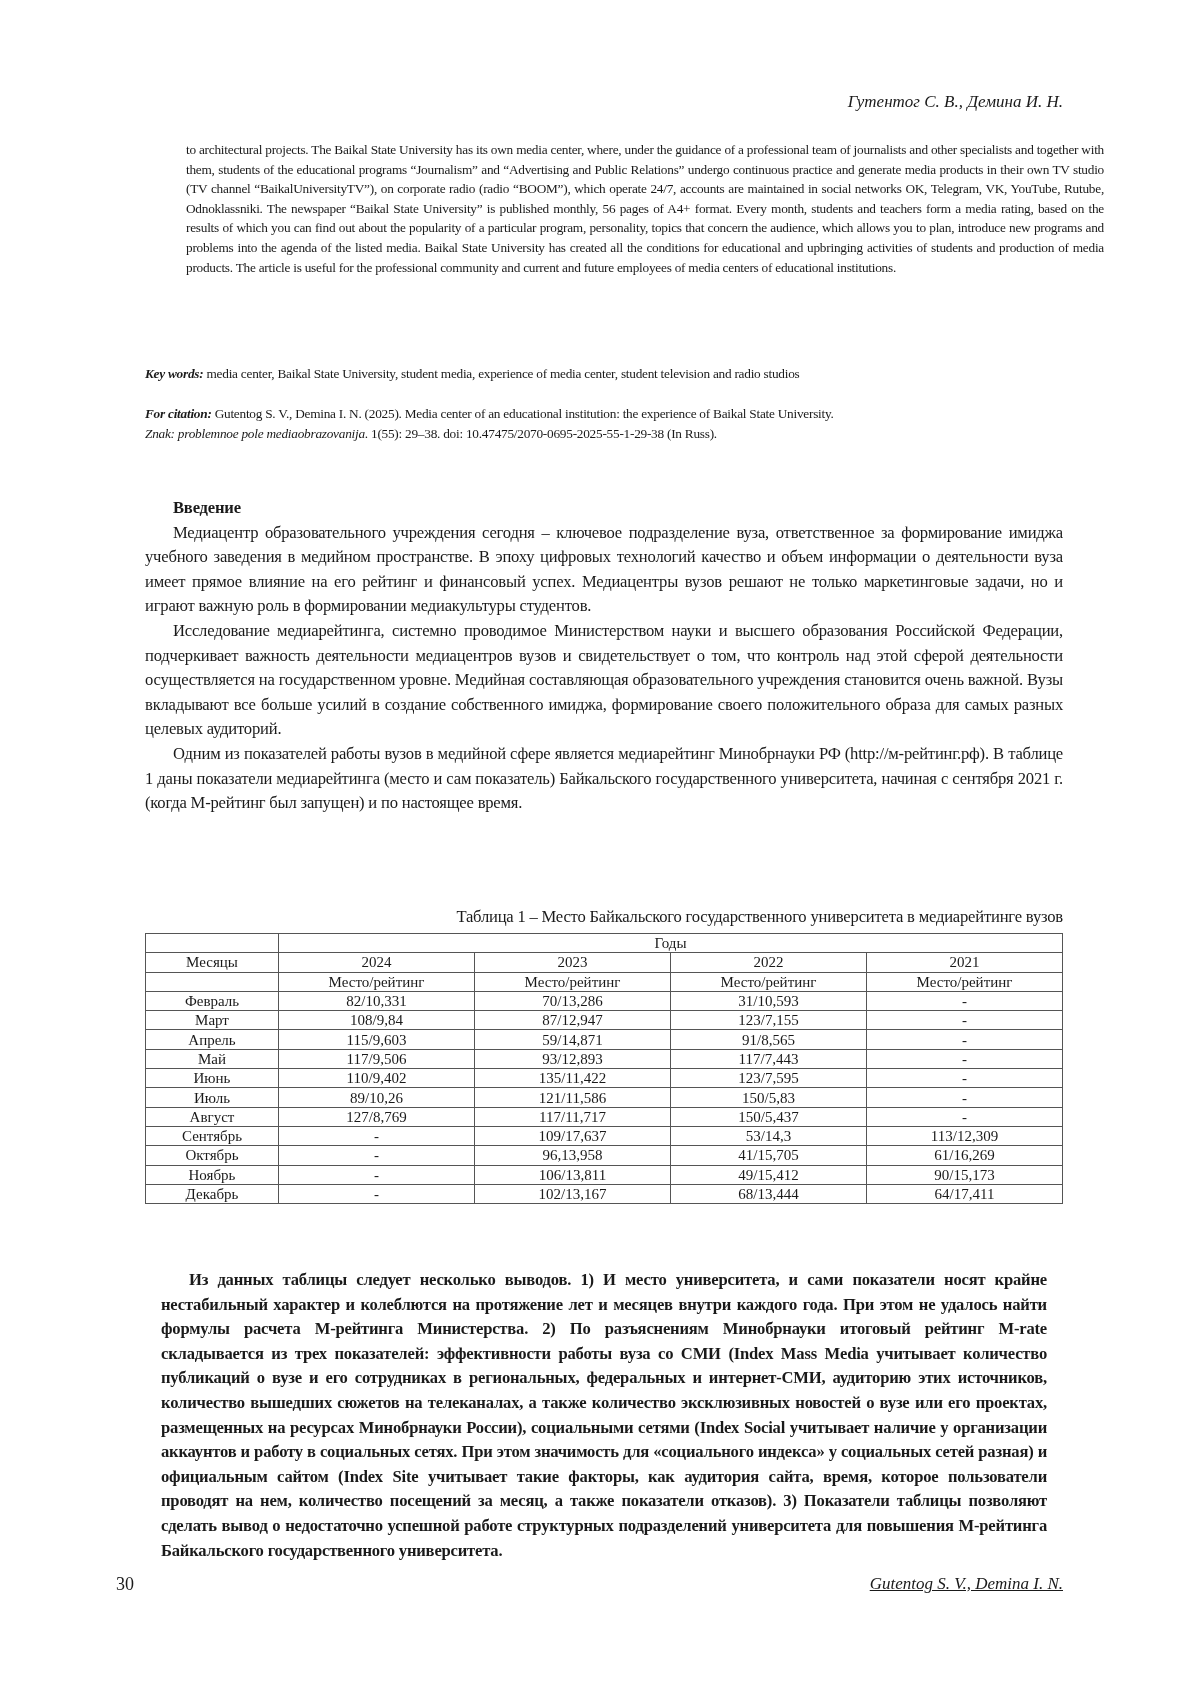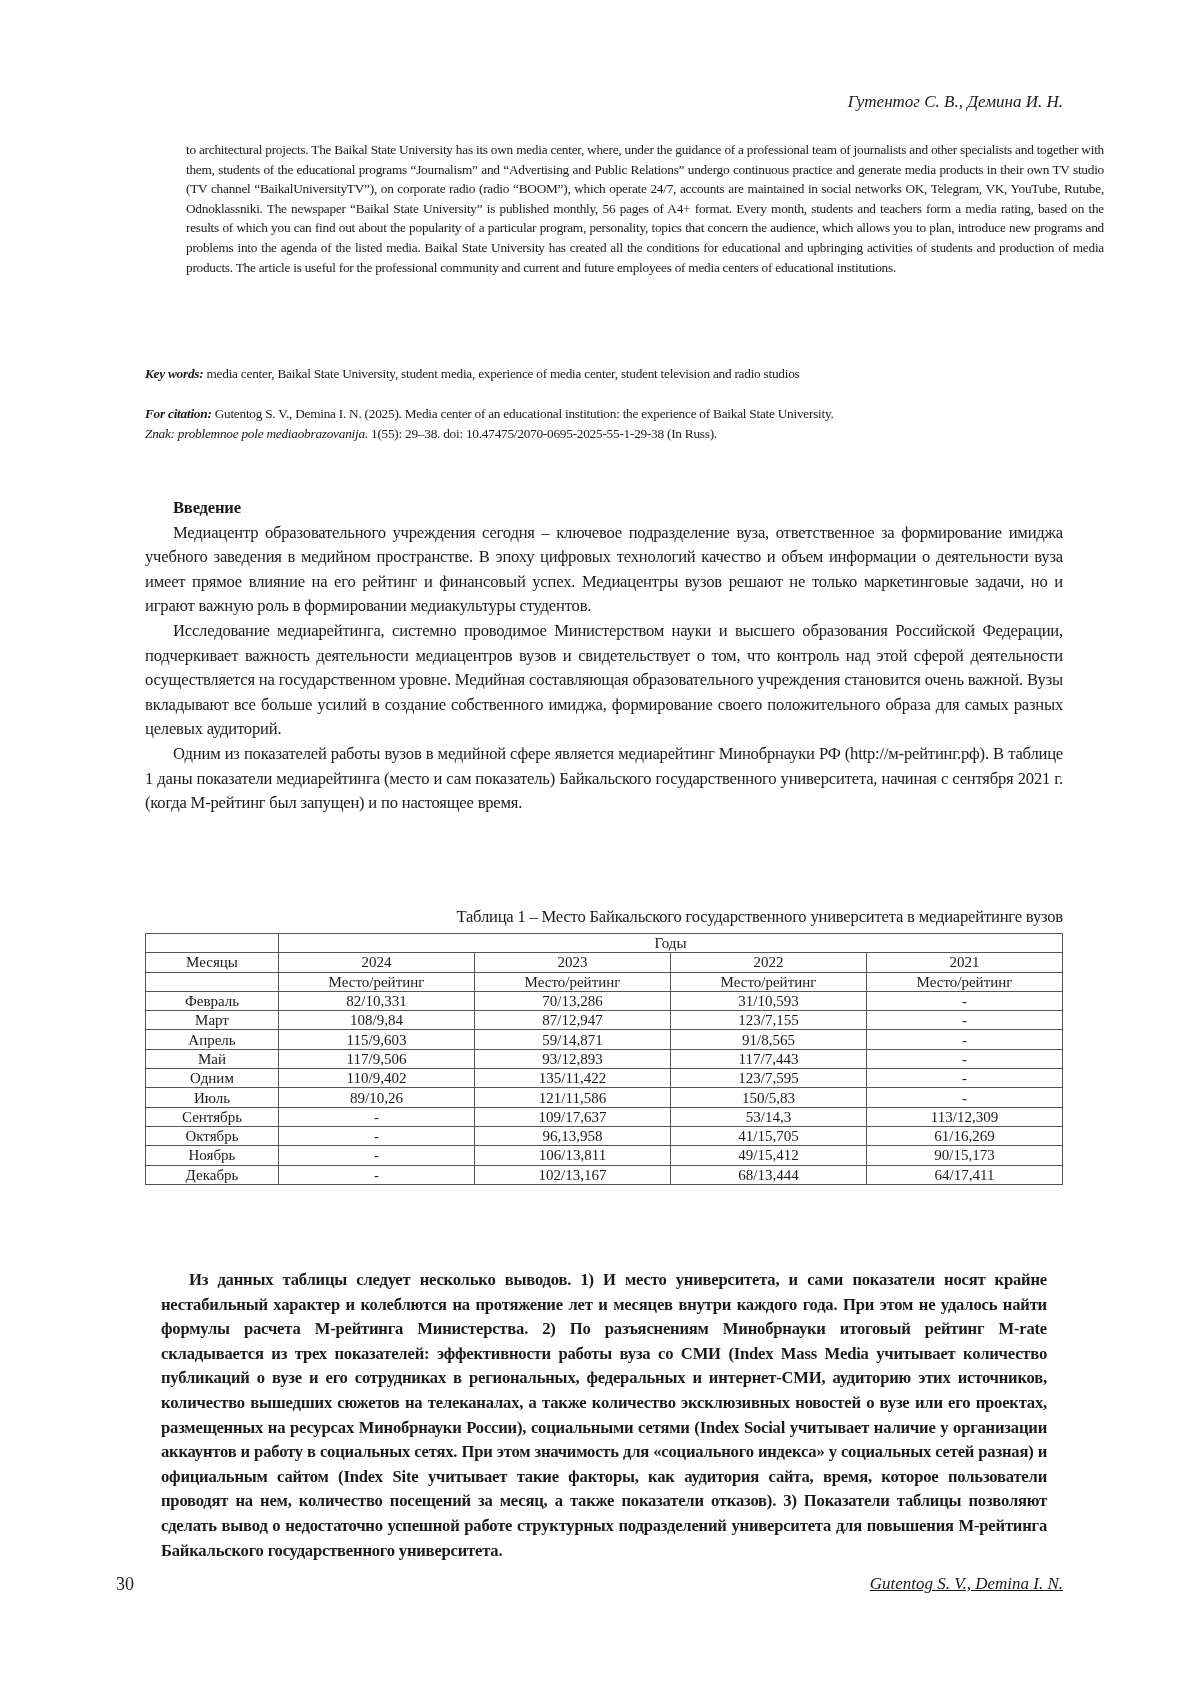--- a/index.html
+++ b/index.html
@@ -116,31 +116,38 @@
           <td>-</td>
         </tr>
         <tr>
           <td class="month">Май</td>
           <td>117/9,506</td>
           <td>93/12,893</td>
           <td>117/7,443</td>
           <td>-</td>
         </tr>
         <tr>
-          <td class="month">Одним</td>
+          <td class="month">Июнь</td>
           <td>110/9,402</td>
           <td>135/11,422</td>
           <td>123/7,595</td>
           <td>-</td>
         </tr>
         <tr>
           <td class="month">Июль</td>
           <td>89/10,26</td>
           <td>121/11,586</td>
           <td>150/5,83</td>
+          <td>-</td>
+        </tr>
+        <tr>
+          <td class="month">Август</td>
+          <td>127/8,769</td>
+          <td>117/11,717</td>
+          <td>150/5,437</td>
           <td>-</td>
         </tr>
         <tr>
           <td class="month">Сентябрь</td>
           <td>-</td>
           <td>109/17,637</td>
           <td>53/14,3</td>
           <td>113/12,309</td>
         </tr>
         <tr>

